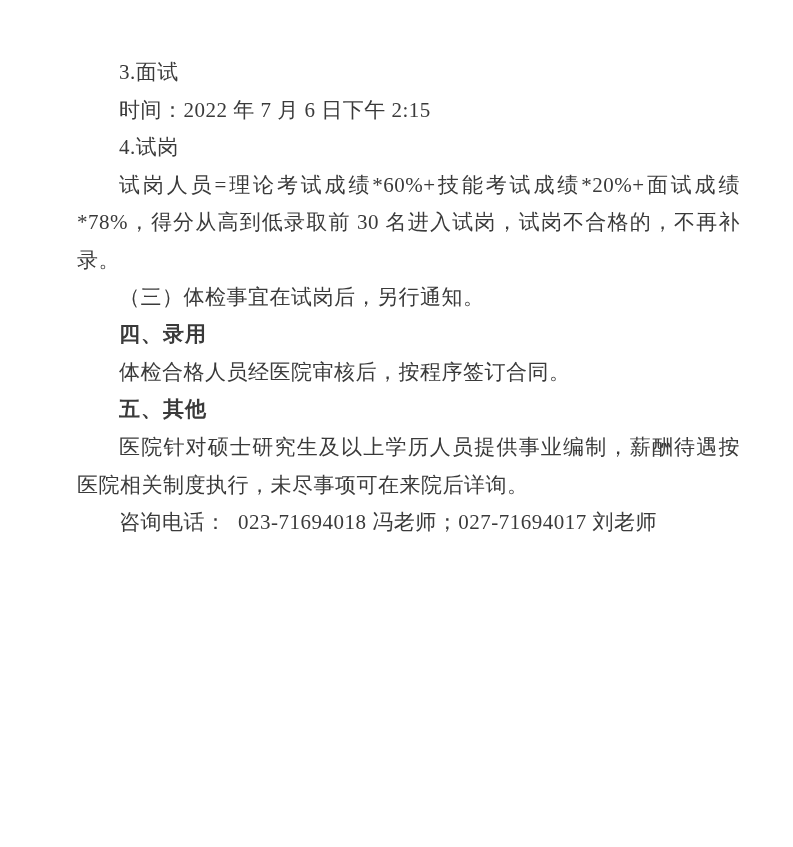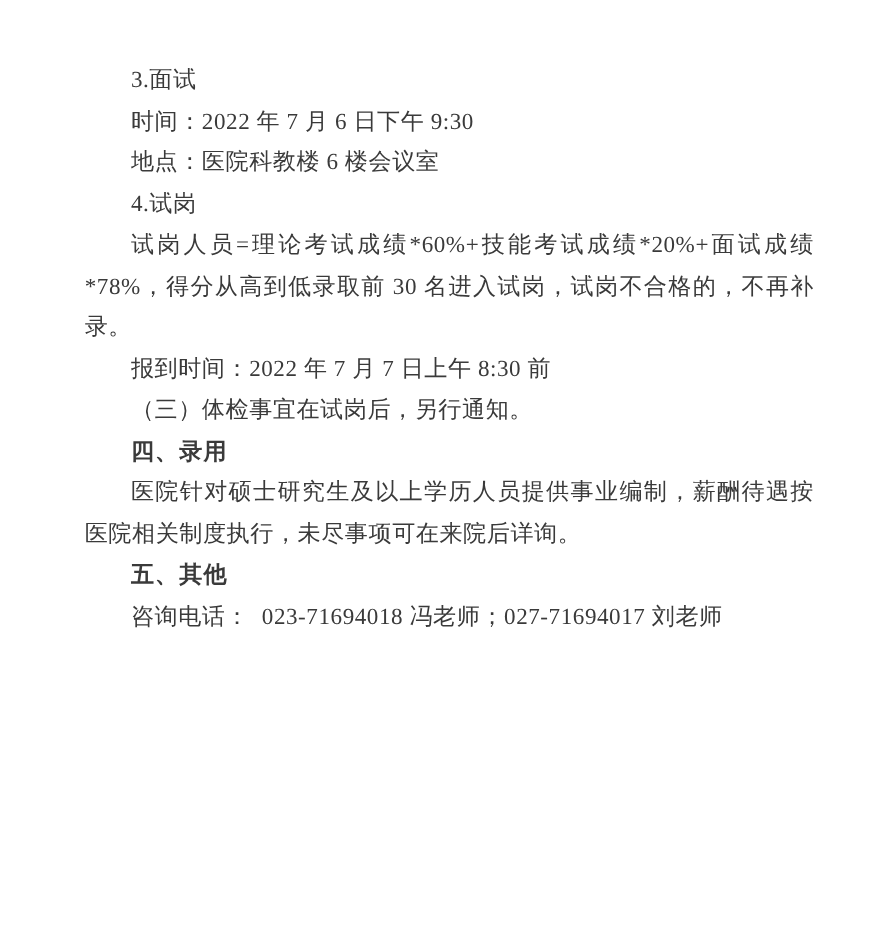--- a/index.html
+++ b/index.html
@@ -23,33 +23,32 @@
   }
   .para {
     margin: 0;
     text-indent: 2em;
     text-align: justify;
     white-space: pre-wrap;
     letter-spacing: 0.5px;
   }
   .para.heading {
     font-weight: bold;
-    font-family: Liberation Sans, sans-serif;
+    font-family: Liberation Mono, monospace;
     letter-spacing: 1px;
   }
 </style>
 </head>
 <body>
 
 <div class="page">
   <p class="para">3.面试</p>
-  <p class="para">时间：2022 年 7 月 6 日下午 9:30</p>
-  <p class="para">地点：医院科教楼 6 楼会议室</p>
+  <p class="para">时间：2022 年 7 月 6 日下午 2:15</p>
   <p class="para">4.试岗</p>
   <p class="para">试岗人员=理论考试成绩*60%+技能考试成绩*20%+面试成绩*78%，得分从高到低录取前 30 名进入试岗，试岗不合格的，不再补录。</p>
-  <p class="para">报到时间：2022 年 7 月 7 日上午 8:30 前</p>
   <p class="para">（三）体检事宜在试岗后，另行通知。</p>
   <p class="para heading">四、录用</p>
+  <p class="para">体检合格人员经医院审核后，按程序签订合同。</p>
+  <p class="para heading">五、其他</p>
   <p class="para">医院针对硕士研究生及以上学历人员提供事业编制，薪酬待遇按医院相关制度执行，未尽事项可在来院后详询。</p>
-  <p class="para heading">五、其他</p>
   <p class="para">咨询电话：  023-71694018 冯老师；027-71694017 刘老师</p>
 
 </div>
 
 </body></html>

